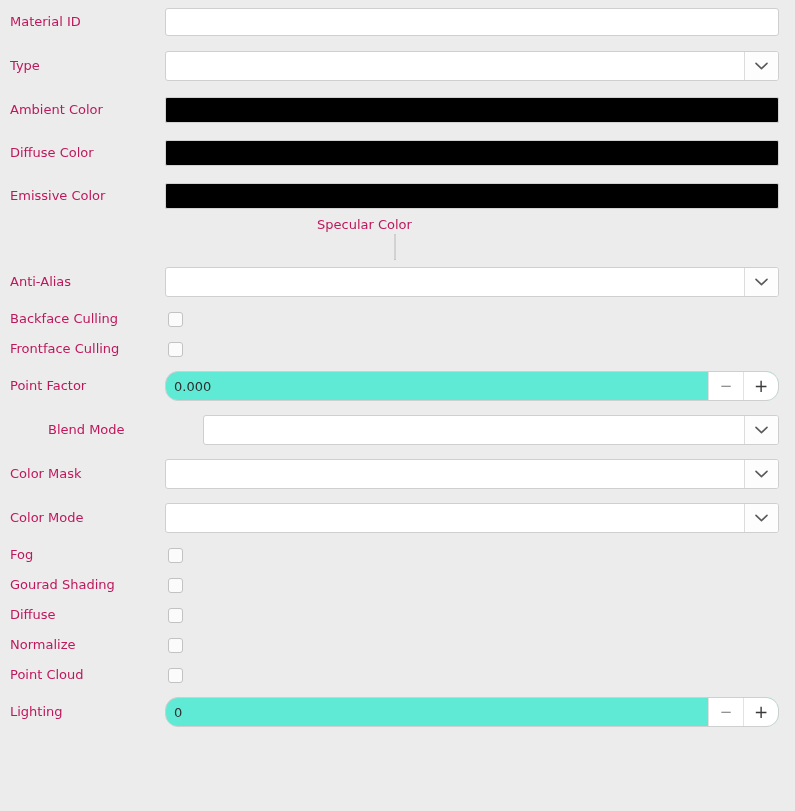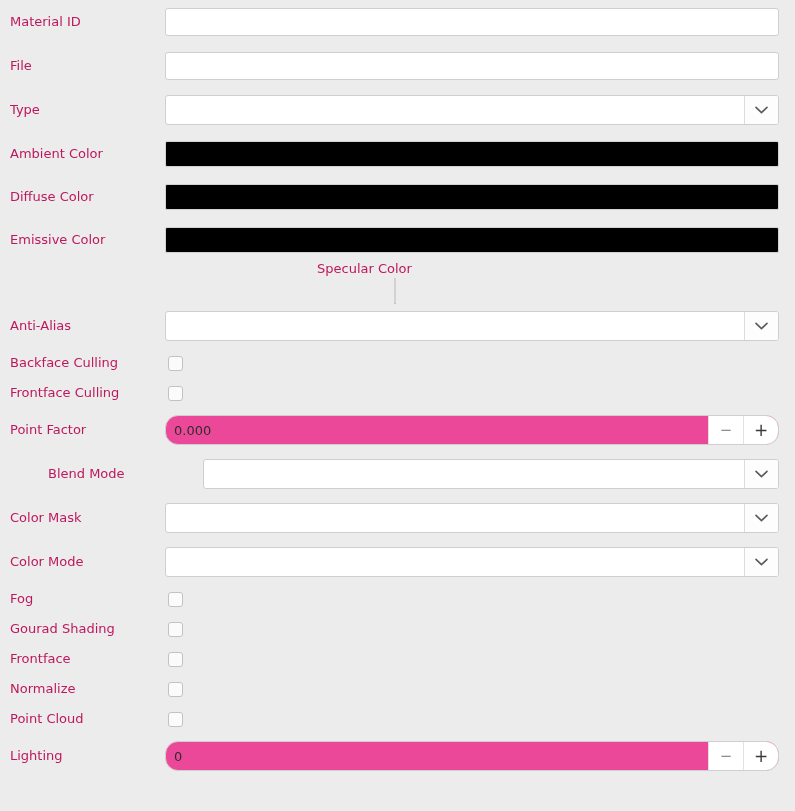--- a/index.html
+++ b/index.html
@@ -113,21 +113,21 @@
     box-sizing: border-box;
     margin-left: 3px;
   }
 
   
   .spin {
     flex: 1;
     height: 30px;
     display: flex;
     align-items: stretch;
-    background: #ec4899;
+    background: #5eead4;
     border: 1px solid #cfcfcf;
     border-radius: 13px;
     box-sizing: border-box;
     overflow: hidden;
     text-align: right;
   }
   .spin .spin-value {
     flex: 1;
     display: flex;
     align-items: center;
@@ -153,26 +153,20 @@
 <body>
 
 <div class="panel" id="panel-root">
     <div class="row" style="height: 44px;">
       <div class="label">Material ID</div>
       <div class="field">
         <input class="text-input" type="text" value="" placeholder="" style="">
       </div>
     </div>
     <div class="row" style="height: 44px;">
-      <div class="label">File</div>
-      <div class="field">
-        <input class="text-input" type="text" value="" placeholder="" style="">
-      </div>
-    </div>
-    <div class="row" style="height: 44px;">
       <div class="label">Type</div>
       <div class="field">
         <div class="combo">
           <div class="combo-value"></div>
           <div class="combo-arrow">
             <svg width="13" height="8" viewBox="0 0 13 8" fill="none" xmlns="http://www.w3.org/2000/svg">
               <path d="M1 1.3 L6.5 6.6 L12 1.3" stroke="#5a5a5a" stroke-width="1.6" fill="none" stroke-linecap="round" stroke-linejoin="round"></path>
             </svg>
           </div>
         </div>
@@ -282,21 +276,21 @@
         <div class="checkbox"></div>
       </div>
     </div>
     <div class="row" style="height: 30px;">
       <div class="label">Gourad Shading</div>
       <div class="field">
         <div class="checkbox"></div>
       </div>
     </div>
     <div class="row" style="height: 30px;">
-      <div class="label">Frontface</div>
+      <div class="label">Diffuse</div>
       <div class="field">
         <div class="checkbox"></div>
       </div>
     </div>
     <div class="row" style="height: 30px;">
       <div class="label">Normalize</div>
       <div class="field">
         <div class="checkbox"></div>
       </div>
     </div>

